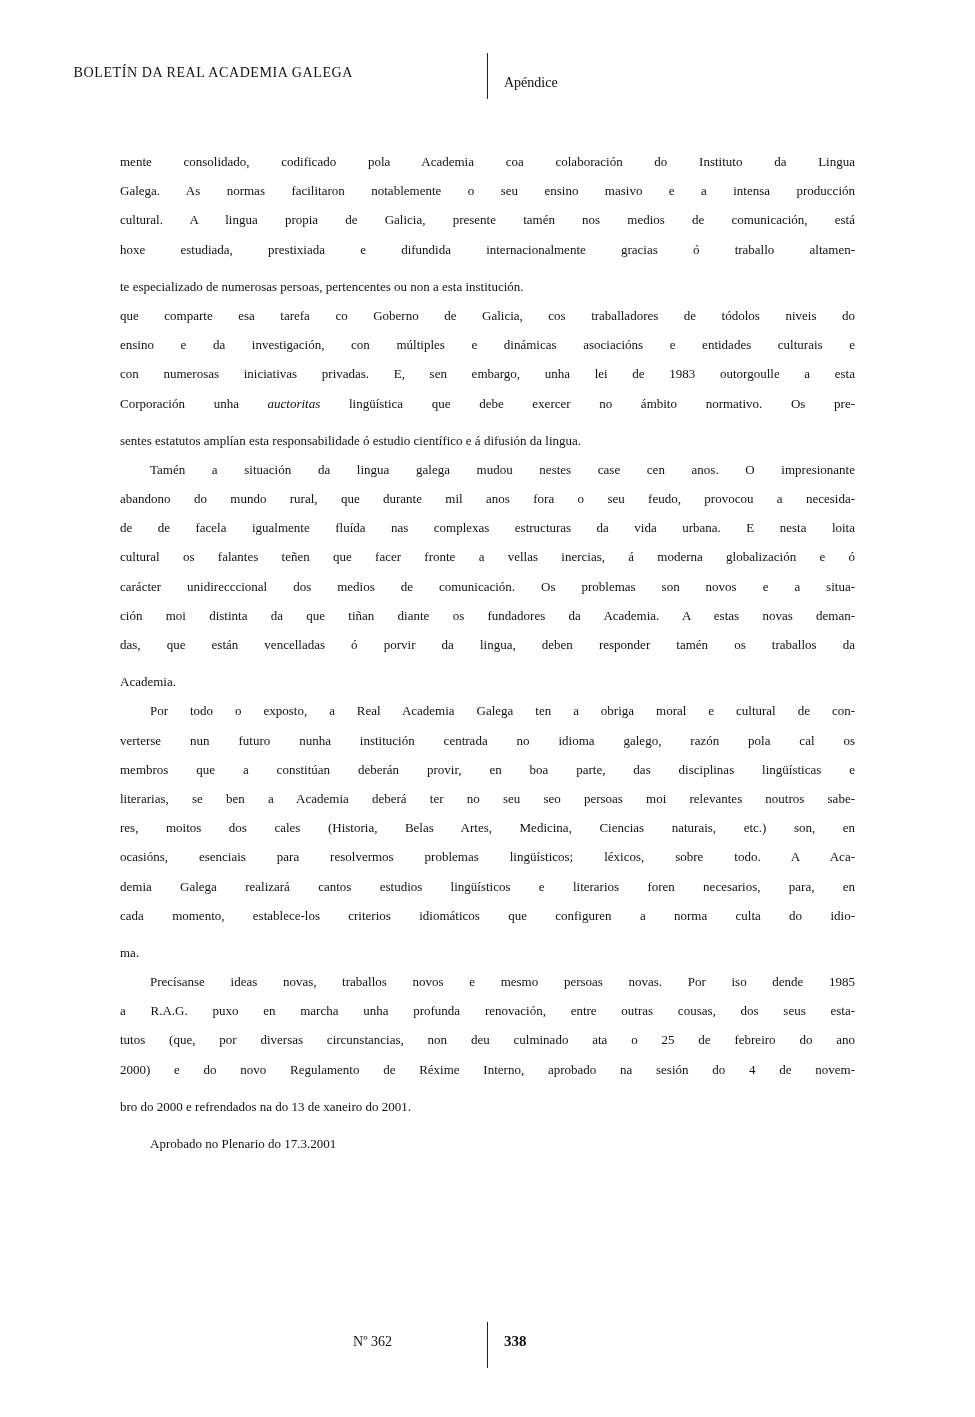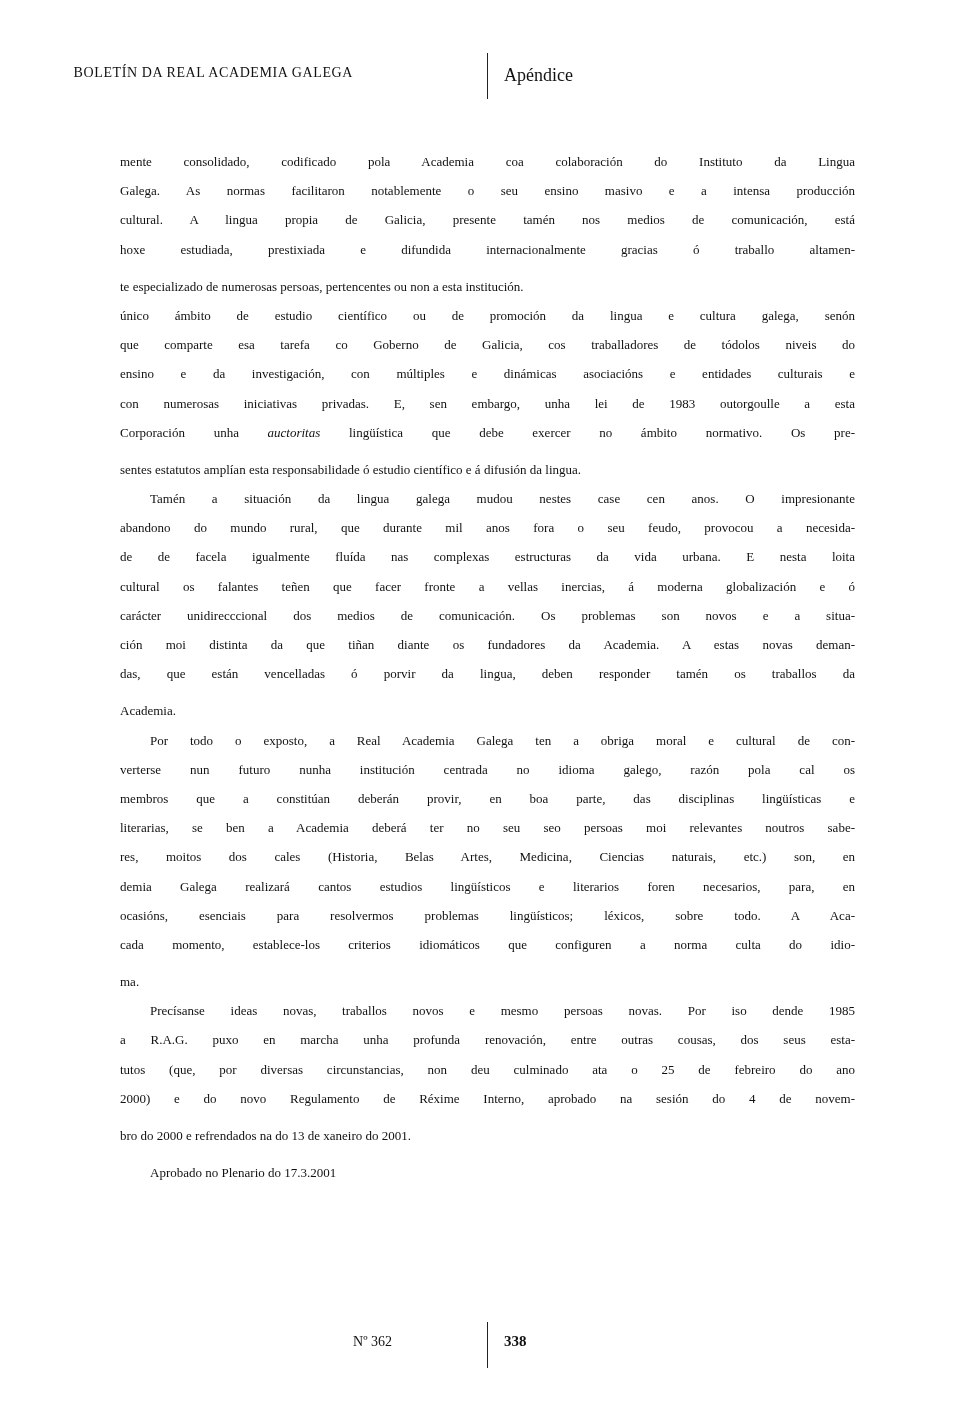--- a/index.html
+++ b/index.html
@@ -30,22 +30,22 @@
       position: absolute;
       left: 487px;
       top: 3px;
       width: 1px;
       height: 46px;
       background: #222;
     }
     .header-section {
       position: absolute;
       left: 504px;
-      top: 15px;
-      font-size: 18px;
+      top: 25px;
+      font-size: 14px;
       white-space: nowrap;
     }
     .body-text {
       position: absolute;
       left: 120px;
       top: 147px;
       width: 735px;
       font-size: 13px;
       line-height: 29.2px;
       text-align: justify;
@@ -108,21 +108,20 @@
 
   <div>
     <span class="line">mente consolidado, codificado pola Academia coa colaboración do Instituto da Lingua</span>
     <span class="line">Galega. As normas facilitaron notablemente o seu ensino masivo e a intensa producción</span>
     <span class="line">cultural. A lingua propia de Galicia, presente tamén nos medios de comunicación, está</span>
     <span class="line">hoxe estudiada, prestixiada e difundida internacionalmente gracias ó traballo altamen-</span>
     <span class="line last">te especializado de numerosas persoas, pertencentes ou non a esta institución.</span>
   </div>
 
   <div>
-    <span class="line">único ámbito de estudio científico ou de promoción da lingua e cultura galega, senón</span>
     <span class="line">que comparte esa tarefa co Goberno de Galicia, cos traballadores de tódolos niveis do</span>
     <span class="line">ensino e da investigación, con múltiples e dinámicas asociacións e entidades culturais e</span>
     <span class="line">con numerosas iniciativas privadas. E, sen embargo, unha lei de 1983 outorgoulle a esta</span>
     <span class="line"><span>Corporación unha </span><i>auctoritas</i><span> lingüística que debe exercer no ámbito normativo. Os pre-</span></span>
     <span class="line last">sentes estatutos amplían esta responsabilidade ó estudio científico e á difusión da lingua.</span>
   </div>
 
   <div>
     <span class="line first">Tamén a situación da lingua galega mudou nestes case cen anos. O impresionante</span>
     <span class="line">abandono do mundo rural, que durante mil anos fora o seu feudo, provocou a necesida-</span>
@@ -133,22 +132,22 @@
     <span class="line">das, que están vencelladas ó porvir da lingua, deben responder tamén os traballos da</span>
     <span class="line last">Academia.</span>
   </div>
 
   <div>
     <span class="line first">Por todo o exposto, a Real Academia Galega ten a obriga moral e cultural de con-</span>
     <span class="line">verterse nun futuro nunha institución centrada no idioma galego, razón pola cal os</span>
     <span class="line">membros que a constitúan deberán provir, en boa parte, das disciplinas lingüísticas e</span>
     <span class="line">literarias, se ben a Academia deberá ter no seu seo persoas moi relevantes noutros sabe-</span>
     <span class="line">res, moitos dos cales (Historia, Belas Artes, Medicina, Ciencias naturais, etc.) son, en</span>
+    <span class="line">ocasións, esenciais para resolvermos problemas lingüísticos; léxicos, sobre todo. A Aca-</span>
     <span class="line">demia Galega realizará cantos estudios lingüísticos e literarios foren necesarios, para, en</span>
-    <span class="line">ocasións, esenciais para resolvermos problemas lingüísticos; léxicos, sobre todo. A Aca-</span>
     <span class="line">cada momento, establece-los criterios idiomáticos que configuren a norma culta do idio-</span>
     <span class="line last">ma.</span>
   </div>
 
   <div>
     <span class="line first">Precísanse ideas novas, traballos novos e mesmo persoas novas. Por iso dende 1985</span>
     <span class="line">a R.A.G. puxo en marcha unha profunda renovación, entre outras cousas, dos seus esta-</span>
     <span class="line">tutos (que, por diversas circunstancias, non deu culminado ata o 25 de febreiro do ano</span>
     <span class="line">2000) e do novo Regulamento de Réxime Interno, aprobado na sesión do 4 de novem-</span>
     <span class="line last">bro do 2000 e refrendados na do 13 de xaneiro do 2001.</span>

